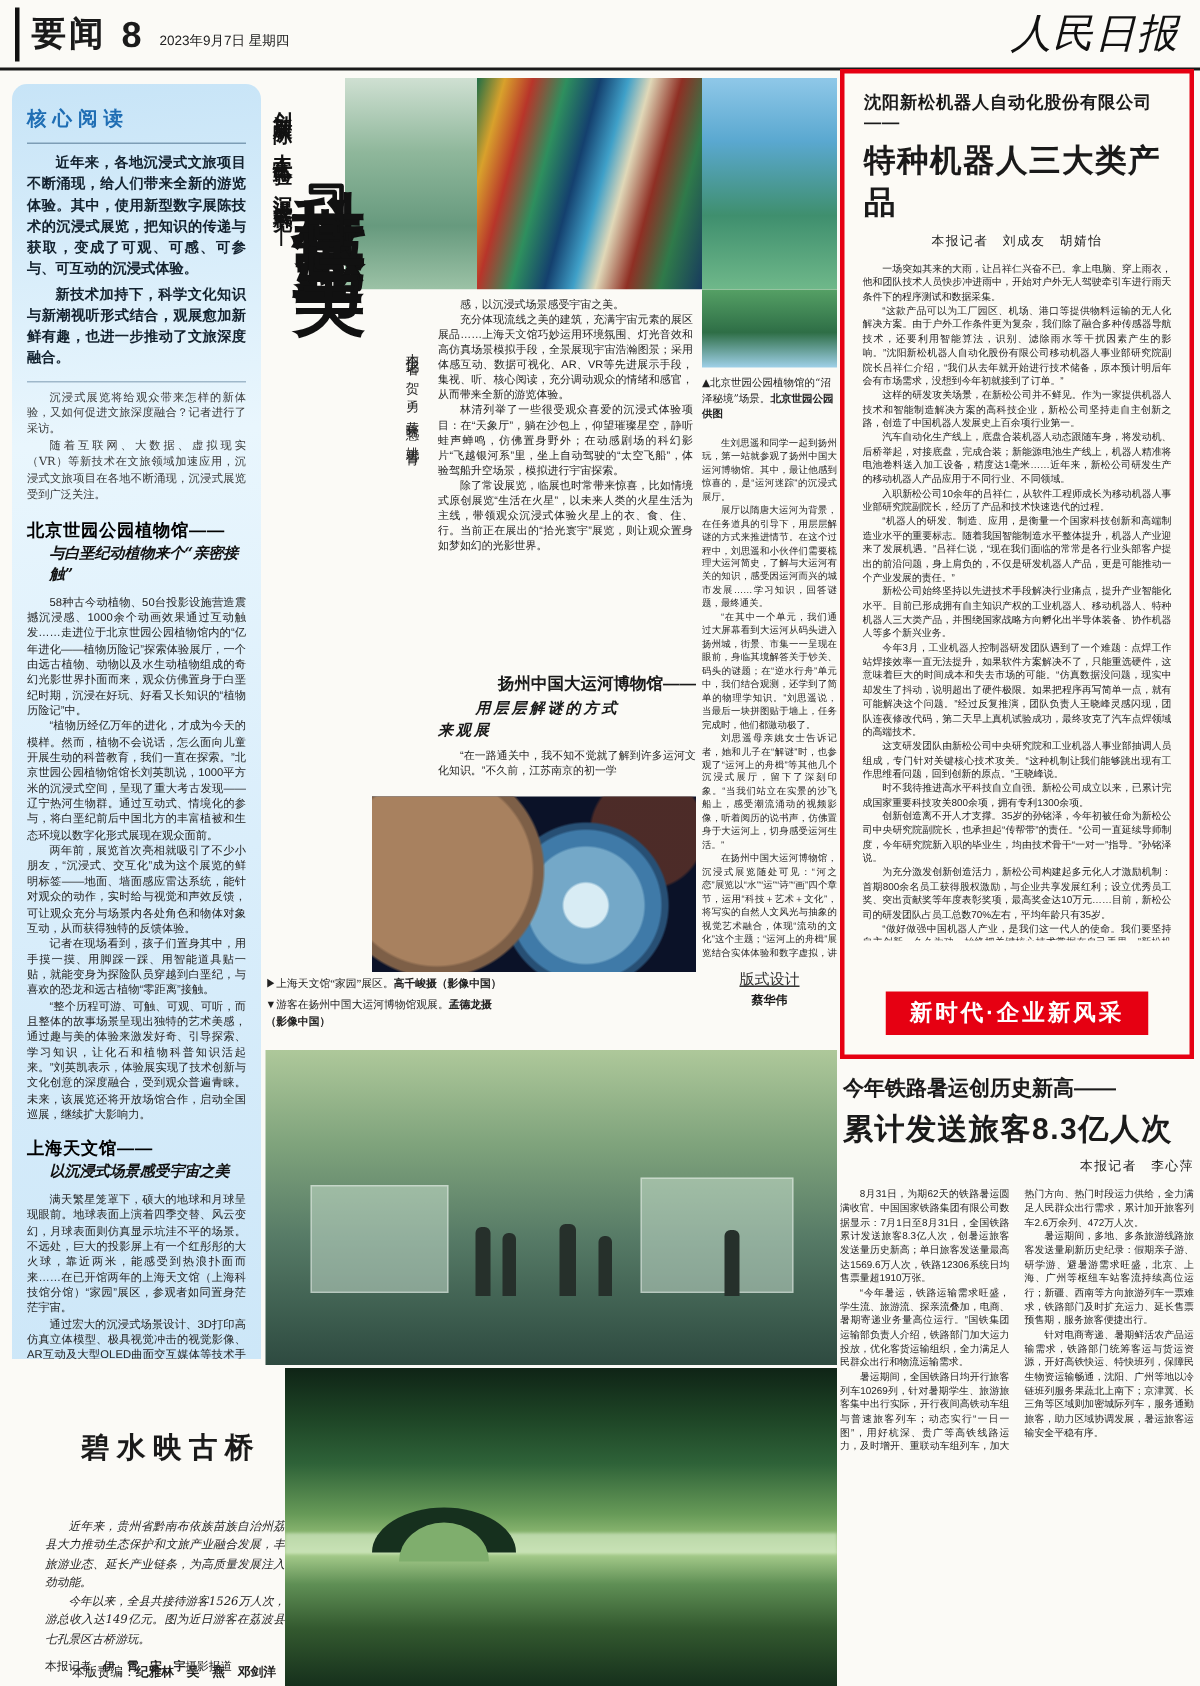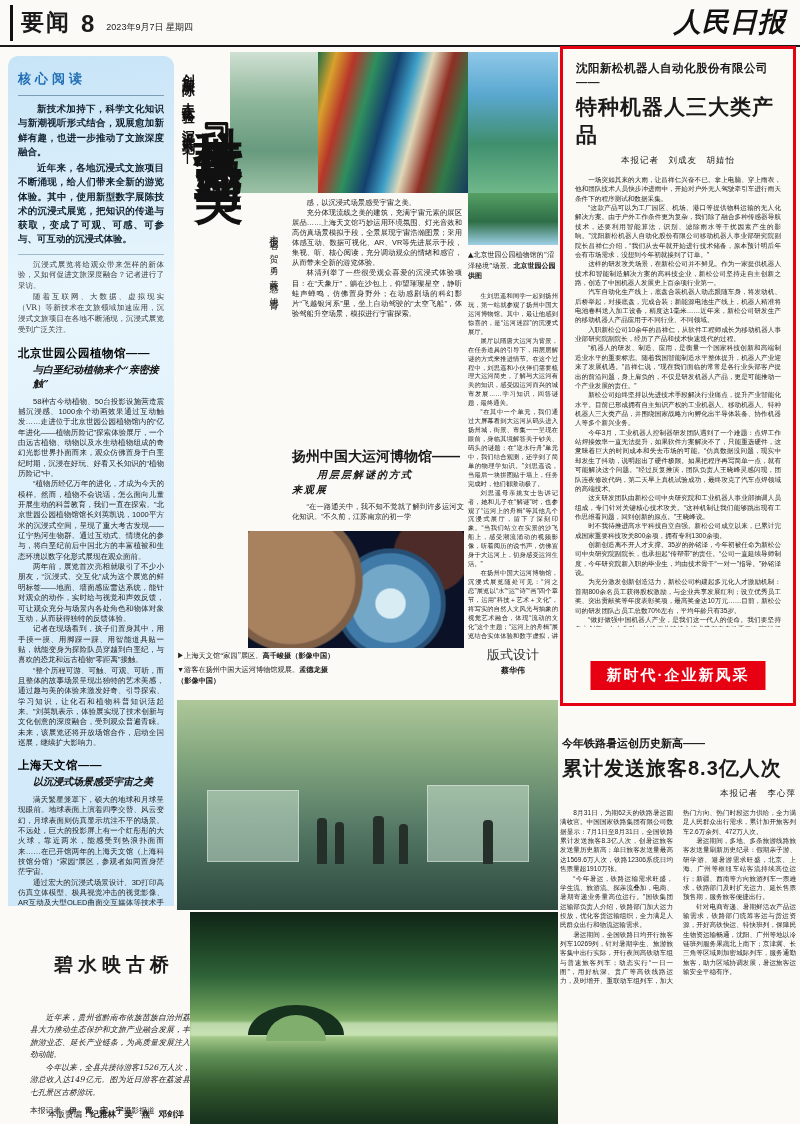--- a/index.html
+++ b/index.html
@@ -6,21 +6,21 @@
   .page{position:relative;width:800px;height:1124px;background:#fbfaf6;overflow:hidden;
         font-family:"Liberation Sans",sans-serif;color:#1a1a1a;}
   
   .hdr{position:absolute;left:0;top:0;width:800px;height:45px;border-bottom:2px solid #1a1a1a;}
   .section-box{position:absolute;left:10px;top:5px;display:flex;align-items:flex-end;
                border-left:3px solid #111;padding:2px 6px 3px 8px;}
   .section-name{font-size:23px;font-weight:bold;letter-spacing:2px;}
   .page-no{font-size:24px;font-weight:bold;margin-left:10px;}
   .hdr-date{font-size:9px;margin-left:12px;padding-bottom:4px;color:#222;}
   .masthead{position:absolute;right:14px;top:4px;font-family:"DejaVu Serif",serif;
-            font-weight:bold;font-style:italic;font-size:27px;letter-spacing:1px;color:#111;}
+            font-weight:normal;font-style:italic;font-size:27px;letter-spacing:1px;color:#111;}
   
   .panel-blue{position:absolute;left:8px;top:56px;width:166px;height:850px;box-sizing:border-box;
       background:linear-gradient(175deg,#c7e4f7 0%,#e9f6fd 28%,#daeefb 60%,#cde7f8 100%);
       border-radius:10px 10px 0 0;padding:12px 10px 8px;overflow:hidden;}
   .core-title{font-size:13px;font-weight:bold;color:#1f6eb4;letter-spacing:4px;margin:2px 0 0;}
   .rule-blue{border:none;border-top:1.5px solid #7d9db5;margin:7px 0 6px;}
   .rule-thin{border:none;border-top:1px solid #9fb8ca;margin:7px 0 5px;}
   .intro p{font-size:9.5px;font-weight:bold;line-height:1.5;text-indent:2em;color:#13222f;margin:0 0 2px;text-align:justify;}
   .lede p{font-size:7.5px;line-height:1.45;text-indent:2em;color:#3a3a3a;margin:0;
           font-family:"DejaVu Serif",serif;text-align:justify;}
@@ -37,59 +37,59 @@
       background:linear-gradient(180deg,#55a065 0%,#2e6e46 55%,#9fd0e8 100%);}
   .v-kicker{position:absolute;left:179px;top:64px;height:310px;writing-mode:vertical-rl;
       font-size:13px;font-weight:bold;letter-spacing:3px;color:#111;}
   .v-headline{position:absolute;left:193px;top:88px;height:560px;writing-mode:vertical-rl;
       font-size:49px;font-weight:900;letter-spacing:5px;color:#111;line-height:1.05;}
   .v-byline{position:absolute;left:267px;top:228px;height:240px;writing-mode:vertical-rl;
       font-size:9px;letter-spacing:2px;color:#222;font-family:"DejaVu Serif",serif;}
   .colA{position:absolute;left:292px;top:198px;width:170px;height:247px;overflow:hidden;}
   .colA p{font-size:7.3px;line-height:1.38;text-indent:2em;text-align:justify;color:#242424;margin:0;}
   .yz{position:absolute;left:292px;top:448px;width:172px;}
-  .yz-hdr{font-size:14px;font-weight:bold;margin:0 0 2px;}
+  .yz-hdr{font-size:11px;font-weight:bold;margin:0 0 2px;text-align:right;}
   .yz-sub{font-size:10px;font-family:"DejaVu Serif",serif;font-style:italic;font-weight:bold;
           margin:0 0 1px;padding-left:2.5em;letter-spacing:2px;}
   .yz-sub2{font-size:10px;font-family:"DejaVu Serif",serif;font-style:italic;font-weight:bold;
           margin:0 0 5px;letter-spacing:2px;}
   .yz p.t{font-size:7.3px;line-height:1.4;text-indent:2em;text-align:justify;color:#242424;margin:0;}
   .planet{position:absolute;left:248px;top:531px;width:216px;height:117px;
       background:
         radial-gradient(circle at 20% 42%, #a8815f 0 34%, #7d5f47 35% 38%, transparent 39%),
         radial-gradient(circle at 66% 62%, #d8ecf4 0 9%, #74a8c8 10% 24%, #3f7aa8 25% 31%, #274f74 32% 34%, transparent 35%),
         radial-gradient(circle at 85% 20%, rgba(120,60,40,.6) 0 18%, transparent 19%),
         #0b1228;}
   .captions{position:absolute;left:177px;top:651px;width:158px;font-family:"DejaVu Serif",serif;}
   .captions p{font-size:7.2px;line-height:1.55;color:#222;margin:0 0 3px;font-family:Liberation Serif, serif;}
   .captions b{font-weight:bold;}
   .colB-cap{position:absolute;left:468px;top:250px;width:90px;font-family:"DejaVu Serif",serif;}
   .colB-cap p{font-size:7px;line-height:1.5;color:#222;margin:0;}
   .colB{position:absolute;left:468px;top:292px;width:90px;height:348px;overflow:hidden;}
   .colB p{font-size:6.3px;line-height:1.42;text-indent:2em;text-align:justify;color:#242424;margin:0;}
   .design-credit{position:absolute;left:468px;top:646px;width:90px;text-align:center;}
-  .design-credit .l1{font-size:13px;color:#333;margin:0;}
+  .design-credit .l1{font-size:10px;color:#333;margin:0;text-decoration:underline;}
   .design-credit .l2{font-size:8px;font-weight:bold;margin:1px 0 0;}
   .museum-photo{position:absolute;left:177px;top:700px;width:381px;height:210px;overflow:hidden;
       background:linear-gradient(180deg,#aec89a 0%,#7fa37c 30%,#567a66 60%,#3c5c4e 85%,#2e4a40 100%);}
   .case{position:absolute;background:rgba(220,240,225,.45);border:1px solid rgba(255,255,255,.4);}
   .person{position:absolute;background:#26302b;border-radius:4px 4px 0 0;}
   
   .red-box{position:absolute;left:560px;top:46px;width:236px;height:660px;box-sizing:border-box;
       border:3px solid #e60012;background:#fcfaf5;}
   .rb-kicker{font-size:11.5px;font-weight:bold;margin:12px 13px 5px;letter-spacing:.5px;}
   .rb-headline{font-size:21px;font-weight:900;margin:0 13px 6px;letter-spacing:1px;}
   .rb-byline{font-size:8.5px;text-align:center;font-family:"DejaVu Serif",serif;margin:0 0 8px;letter-spacing:1px;}
   .rb-body{margin:0 12px;height:452px;overflow:hidden;}
   .rb-body p{font-size:6.6px;line-height:1.42;text-indent:2em;text-align:justify;color:#242424;margin:0;}
   .badge{position:absolute;left:50%;transform:translateX(-50%);bottom:13px;background:#e60012;
       color:#fff;font-size:15px;font-weight:bold;letter-spacing:2px;padding:5px 16px;white-space:nowrap;}
   
   .rw{position:absolute;left:560px;top:716px;width:236px;}
-  .rw-kicker{font-size:11px;font-weight:bold;margin:20px 2px 4px;}
+  .rw-kicker{font-size:14px;font-weight:bold;margin:1px 2px 4px;}
   .rw-headline{font-size:20px;font-weight:900;margin:0 2px 6px;letter-spacing:1px;}
   .rw-byline{font-size:8.5px;text-align:right;font-family:"DejaVu Serif",serif;margin:0 0 8px;letter-spacing:1px;}
   .rw-body{column-count:2;column-gap:10px;height:318px;overflow:hidden;}
   .rw-body p{font-size:6.6px;line-height:1.42;text-indent:2em;text-align:justify;color:#242424;margin:0;}
   
   .ps-text{position:absolute;left:24px;top:914px;width:180px;box-sizing:border-box;padding:0 6px;}
   .ps-title{font-size:19px;font-weight:900;text-align:center;letter-spacing:5px;margin:38px 0 34px;}
   .ps-body p{font-size:7.8px;font-family:"DejaVu Serif",serif;font-style:italic;line-height:1.6;
       text-indent:2em;text-align:justify;color:#222;margin:0;}
   .ps-byline{font-size:7.8px;font-family:"DejaVu Serif",serif;margin:6px 0 0;color:#222;}
@@ -115,22 +115,22 @@
       <span class="page-no">8</span>
       <span class="hdr-date">2023年9月7日 星期四</span>
     </div>
     <div class="masthead">人民日报</div>
   </div>
 
   <div class="panel-blue">
     <p class="core-title">核心阅读</p>
     <hr class="rule-blue">
     <div class="intro">
+        <p>近年来，各地沉浸式文旅项目不断涌现，给人们带来全新的游览体验。其中，使用新型数字展陈技术的沉浸式展览，把知识的传递与获取，变成了可观、可感、可参与、可互动的沉浸式体验。</p>
         <p>新技术加持下，科学文化知识与新潮视听形式结合，观展愈加新鲜有趣，也进一步推动了文旅深度融合。</p>
-        <p>近年来，各地沉浸式文旅项目不断涌现，给人们带来全新的游览体验。其中，使用新型数字展陈技术的沉浸式展览，把知识的传递与获取，变成了可观、可感、可参与、可互动的沉浸式体验。</p>
       </div>
     <hr class="rule-thin">
     <div class="lede">
         <p>沉浸式展览将给观众带来怎样的新体验，又如何促进文旅深度融合？记者进行了采访。</p>
         <p>随着互联网、大数据、虚拟现实（VR）等新技术在文旅领域加速应用，沉浸式文旅项目在各地不断涌现，沉浸式展览受到广泛关注。</p>
       </div>
     <p class="sec-hdr">北京世园公园植物馆——</p>
     <p class="sec-sub">与白垩纪动植物来个“亲密接触”</p>
     <div class="body-s">
         <p>58种古今动植物、50台投影设施营造震撼沉浸感、1000余个动画效果通过互动触发……走进位于北京世园公园植物馆内的“亿年进化——植物历险记”探索体验展厅，一个由远古植物、动物以及水生动植物组成的奇幻光影世界扑面而来，观众仿佛置身于白垩纪时期，沉浸在好玩、好看又长知识的“植物历险记”中。</p>
@@ -155,20 +155,21 @@
   <div class="sub-photo"></div>
 
   <div class="v-kicker">创新展陈、丰富体验，沉浸式展览——</div>
   <div class="v-headline">科技点亮『趣』与『美』</div>
   <div class="v-byline">本报记者　贺　勇　黄晓慧　姚雪青</div>
 
   <div class="colA">
       <p>感，以沉浸式场景感受宇宙之美。</p>
       <p>充分体现流线之美的建筑，充满宇宙元素的展区展品……上海天文馆巧妙运用环境氛围、灯光音效和高仿真场景模拟手段，全景展现宇宙浩瀚图景；采用体感互动、数据可视化、AR、VR等先进展示手段，集视、听、核心阅读，充分调动观众的情绪和感官，从而带来全新的游览体验。</p>
       <p>林清列举了一些很受观众喜爱的沉浸式体验项目：在“天象厅”，躺在沙包上，仰望璀璨星空，静听蛙声蝉鸣，仿佛置身野外；在动感剧场的科幻影片“飞越银河系”里，坐上自动驾驶的“太空飞船”，体验驾船升空场景，模拟进行宇宙探索。</p>
+      <p>除了常设展览，临展也时常带来惊喜，比如情境式原创展览“生活在火星”，以未来人类的火星生活为主线，带领观众沉浸式体验火星上的衣、食、住、行。当前正在展出的“拾光寰宇”展览，则让观众置身如梦如幻的光影世界。</p>
     </div>
 
   <div class="yz">
     <p class="yz-hdr">扬州中国大运河博物馆——</p>
     <p class="yz-sub">用层层解谜的方式</p>
     <p class="yz-sub2">来观展</p>
     <p class="t">“在一路通关中，我不知不觉就了解到许多运河文化知识。”不久前，江苏南京的初一学</p>
   </div>
 
   <div class="planet"></div>

